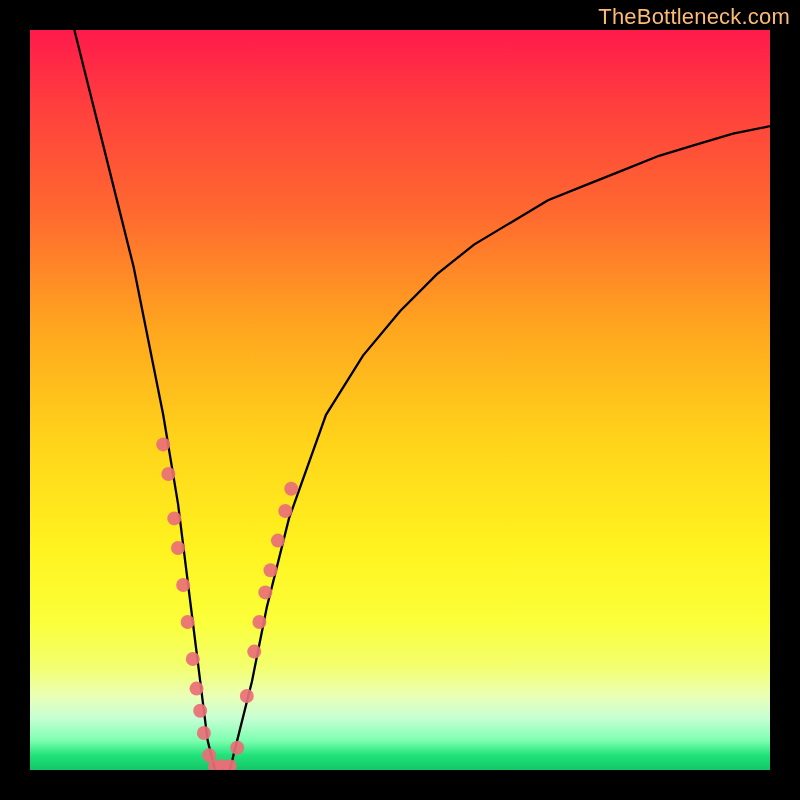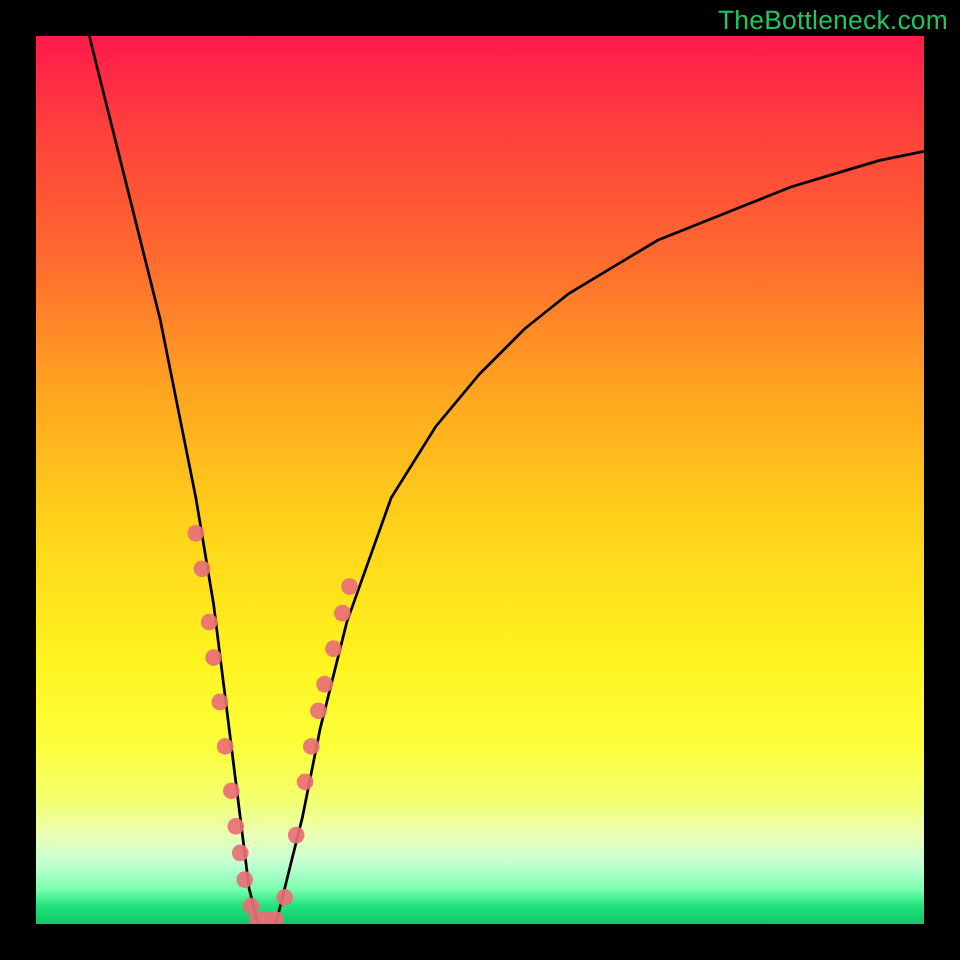--- a/index.html
+++ b/index.html
@@ -18,21 +18,21 @@
     width: 800px;
     height: 800px;
     background: #000;
   }
   .watermark {
     position: absolute;
     top: 4px;
     right: 10px;
     font-size: 22px;
     font-weight: 500;
-    color: #22c55e;
+    color: #fdba74;
     letter-spacing: 0.2px;
   }
   .plot-area {
     position: absolute;
     top: 30px;
     left: 30px;
     width: 740px;
     height: 740px;
     background: linear-gradient(to bottom,
       #ff1a4b 0%,

